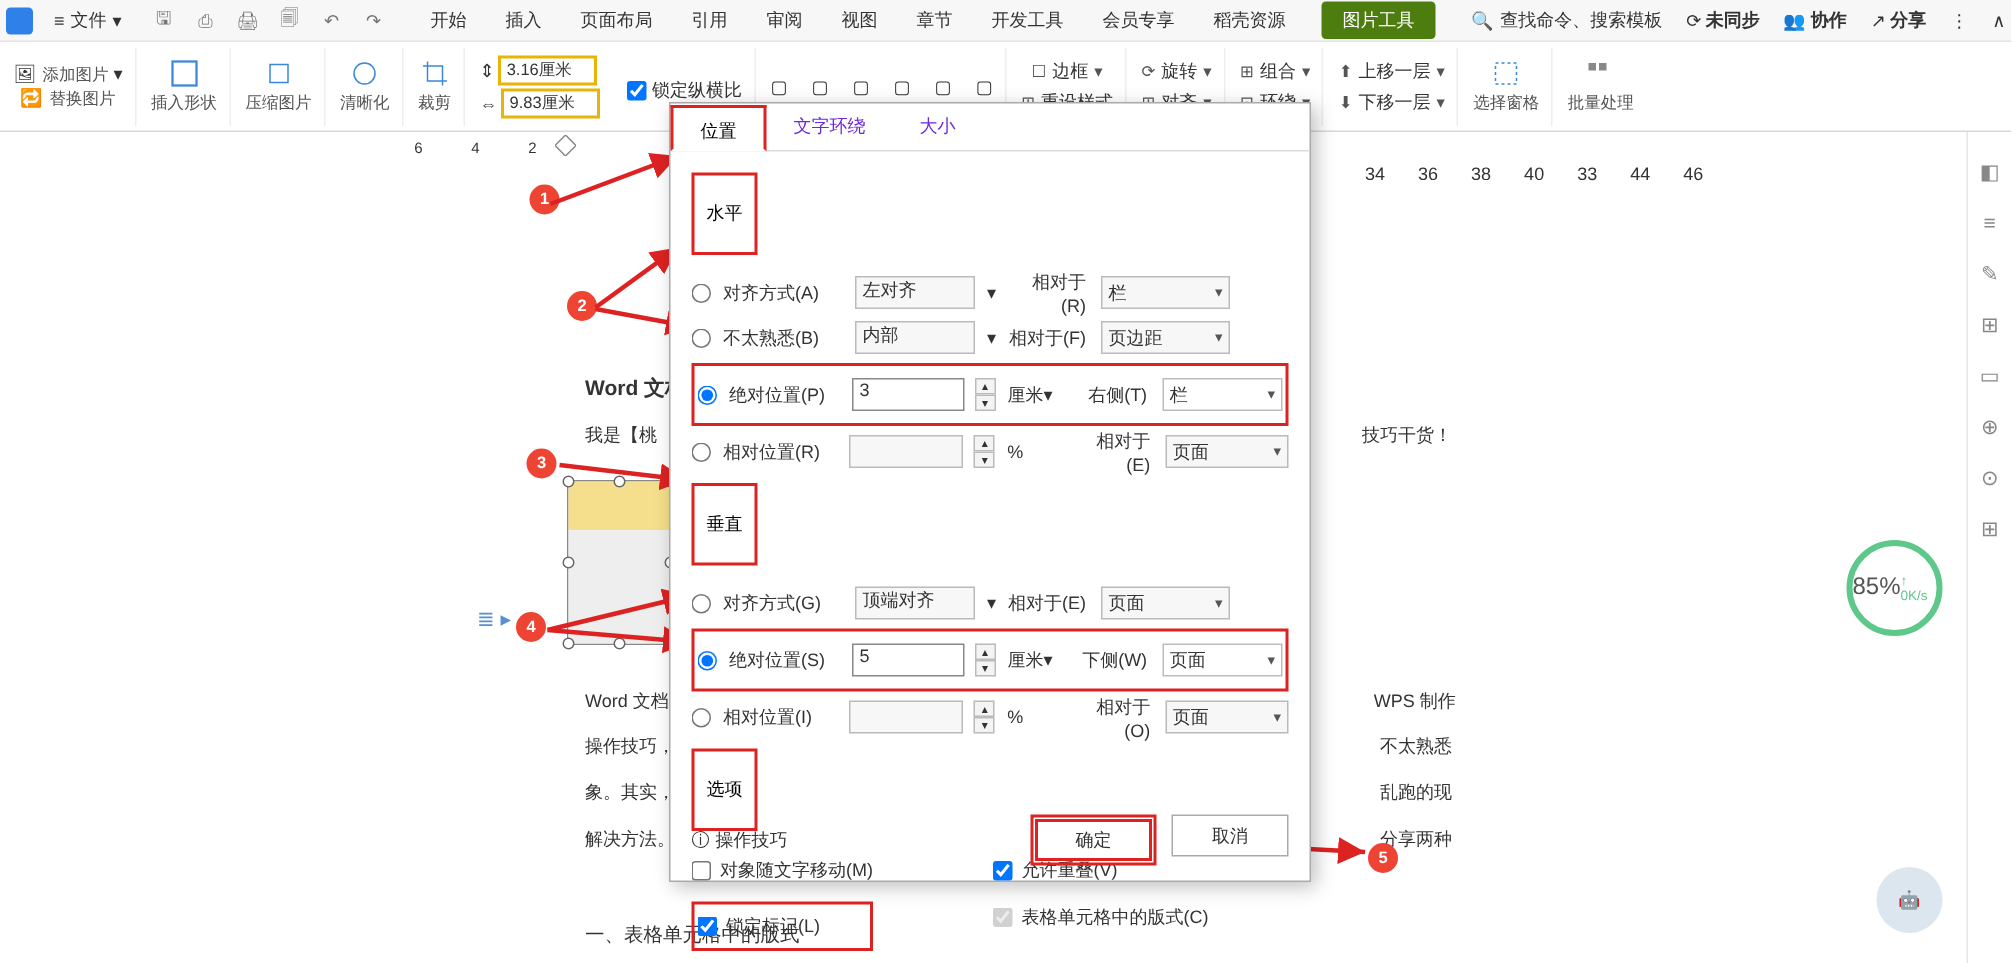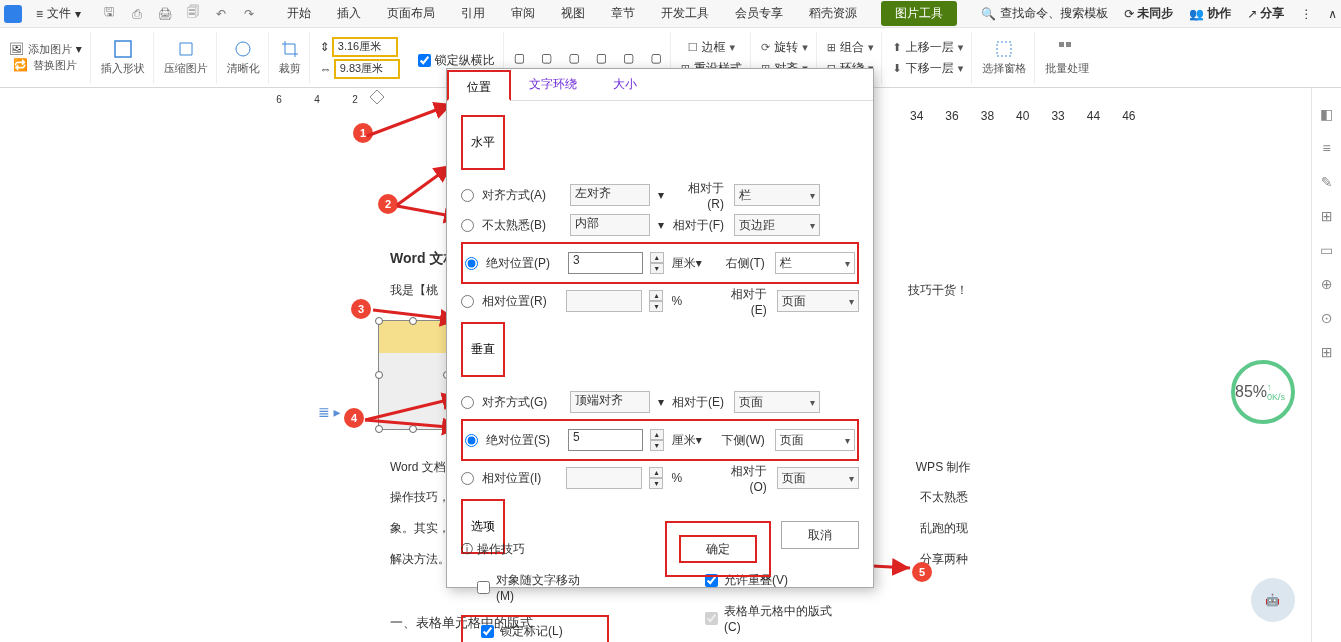--- a/index.html
+++ b/index.html
@@ -72,21 +72,21 @@
 .dlg-row .fld{width:80px;height:22px;border:1px solid #bbb;background:#f7f7f7;padding:0 4px;display:flex;align-items:flex-start;color:#888}
 .dlg-row .fld.on{background:#fff;color:#000;border:1px solid #888}
 .dlg-row .spin{display:flex;flex-direction:column;margin-left:-1px}
 .dlg-row .spin b{width:14px;height:11px;border:1px solid #bbb;background:#f4f4f4;font-size:8px;display:flex;align-items:center;justify-content:center;font-weight:normal}
 .dlg-row .unit{width:40px}
 .dlg-row .mid{width:52px;text-align:right;margin-right:2px}
 .dlg-row .sel{width:86px;height:22px;border:1px solid #bbb;background:#fff;padding:0 4px;display:flex;align-items:center;justify-content:space-between}
 .dlg-row .sel .arr{font-size:10px;color:#555}
 .dlg-row .sel.dis{background:#f7f7f7;color:#888}
 .redbox{border:2px solid #d22;padding:2px;margin:2px 0}
-.dlg-check{display:flex;align-items:center;gap:6px;margin:4px 16px}
+.dlg-check{display:flex;align-items:center;gap:6px;margin:4px 0}
 .dlg-check input{margin:0}
 .dlg-opts{display:flex;gap:80px;margin-top:6px}
 .dlg-opts-col{display:flex;flex-direction:column;gap:6px}
 .dlg-foot{position:absolute;left:0;right:0;bottom:0;padding:10px 14px;display:flex;align-items:center}
 .tips{color:#3080e9;display:flex;align-items:center;gap:4px}
 .dlg-foot .btns{margin-left:auto;display:flex;gap:10px}
 .dlg-foot button{width:78px;height:28px;border:1px solid #aaa;background:#fff;cursor:pointer}
 .dlg-foot .ok{border:2px solid #d22}
 
 
@@ -455,21 +455,21 @@
           </label>
       </div>
     </div>
   </div>
   <div class="dlg-foot">
     <span class="tips">
         <span>ⓘ</span>
         <span>操作技巧</span>
       </span>
     <div class="btns">
-      <div style="border:2px solid #d22;padding:12px">
+      <div style="border:2px solid #d22;padding:1px">
         <button class="ok">确定</button>
       </div>
       <button>取消</button>
     </div>
   </div>
 </div>
 
 <div class="rpanel">
   <span>◧</span>
   <span>≡</span>

